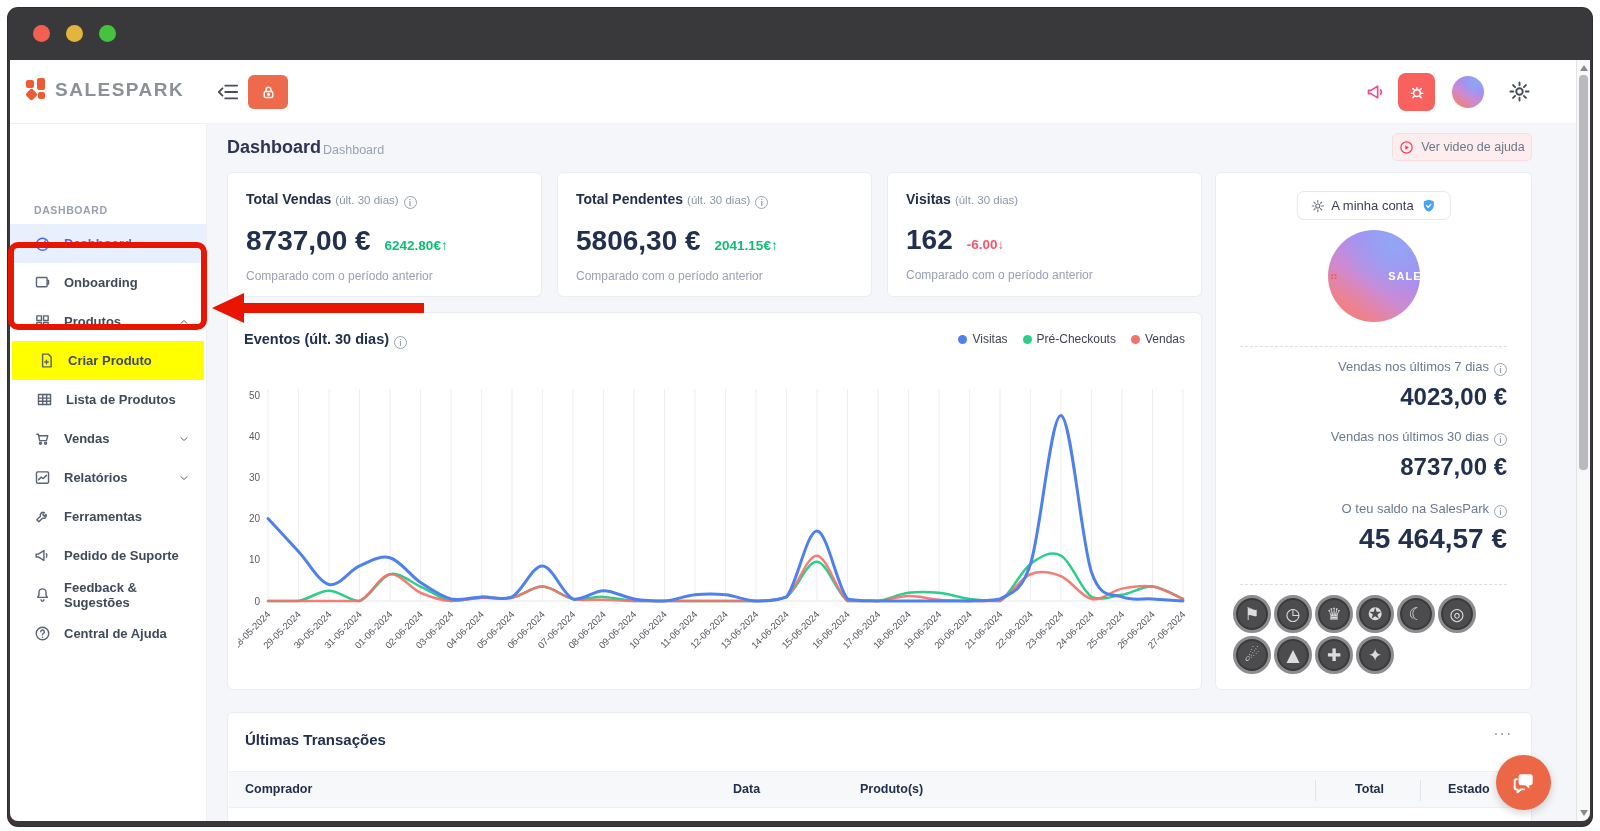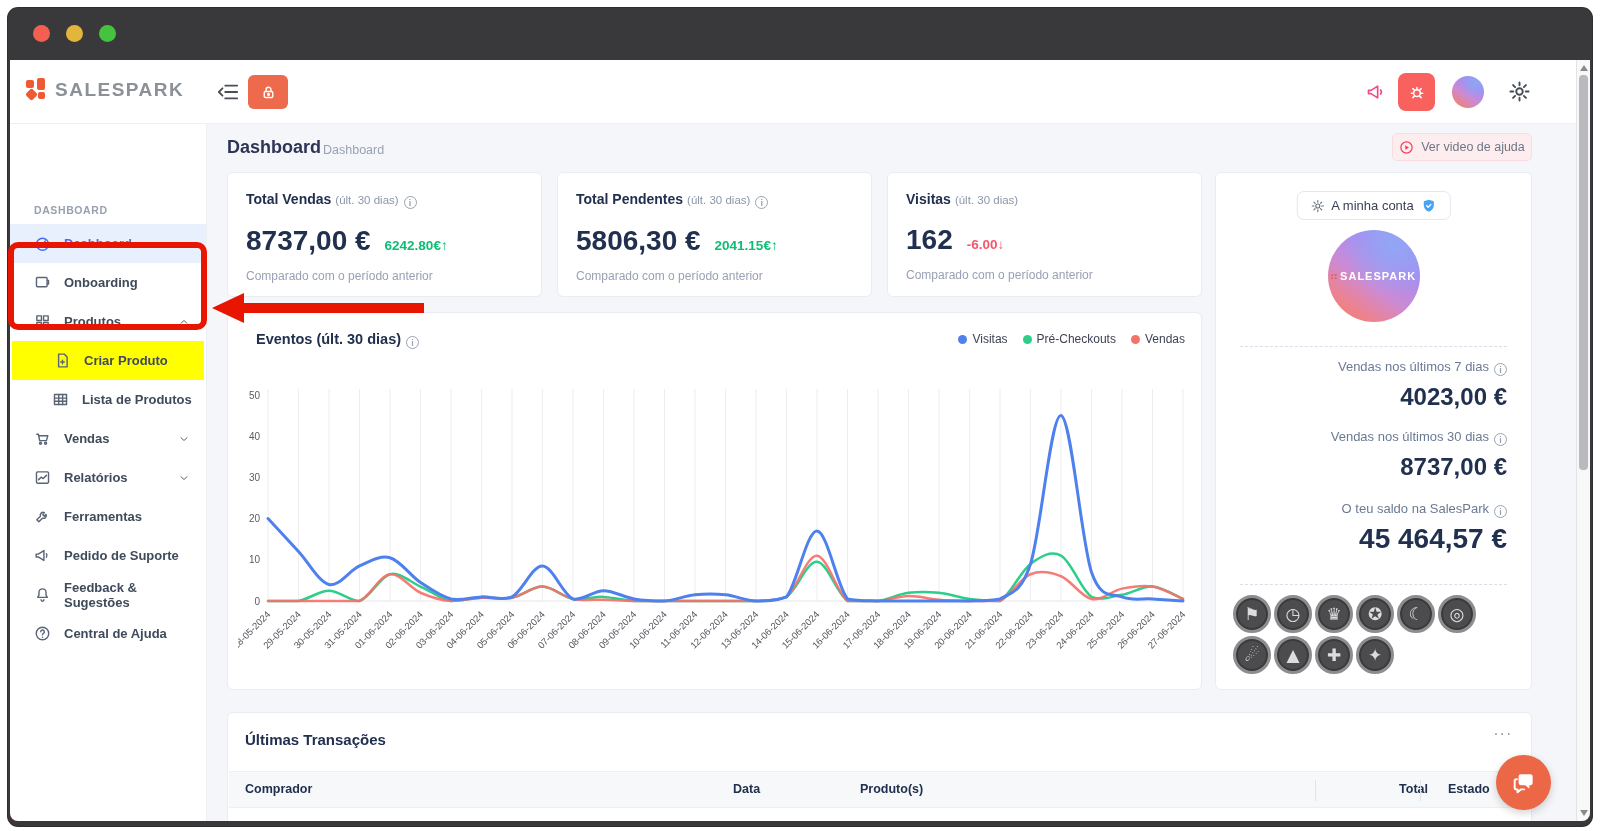--- a/index.html
+++ b/index.html
@@ -42,21 +42,21 @@
   .sb-thumb { position:absolute; left:2px; top:15px; width:9px; height:395px; background:#b9b9be; border-radius:4px; }
 
   
   .sidebar { position:absolute; left:0; top:64px; width:197px; bottom:0; background:#fff; border-right:1px solid #edeff3; z-index:4; }
   .side-section { position:absolute; left:24px; top:80px; font-size:10.5px; font-weight:bold; letter-spacing:.6px; color:#97a1b1; }
   .side-list { position:absolute; left:0; right:0; top:100px; }
   .side-item { position:relative; height:39px; display:flex; align-items:center; padding-left:24px; gap:13px; color:#3f4a5a; font-size:13px; font-weight:600; cursor:pointer; }
   .side-item .s-ic { width:17px; height:17px; flex:0 0 17px; color:#5a6475; }
   .side-item.active { background:#e9f0fd; color:#4170f4; }
   .side-item.active .s-ic { color:#4170f4; }
-  .side-item.child { padding-left:42px; }
+  .side-item.child { padding-left:26px; }
   .side-item.yellow { background:#ffff00; margin:0 2px; }
   .chev { position:absolute; right:16px; width:12px; height:12px; color:#5a6475; }
 
   
   .main { position:absolute; left:197px; top:64px; right:14px; bottom:0; background:#f5f6fa; overflow:hidden; }
   .page-title { position:absolute; left:20px; top:13px; font-size:18px; font-weight:bold; color:#2d3456; }
   .breadcrumb { position:absolute; left:116px; top:19px; font-size:12.5px; color:#98a1b3; }
   .help-btn { position:absolute; left:1185px; top:9px; width:140px; height:28px; background:#fdedef; border:1px solid #f8dce2; border-radius:5px; display:flex; align-items:center; justify-content:center; gap:7px; font-size:12.5px; color:#6f7685; cursor:pointer; }
   .help-btn .p-ic { width:15px; height:15px; color:#f43f5e; }
 
@@ -67,33 +67,33 @@
   .info-i { display:inline-block; width:13px; height:13px; border:1px solid #9aa3b2; border-radius:50%; color:#9aa3b2; font-size:9px; line-height:12px; text-align:center; font-weight:bold; margin-left:5px; vertical-align:-2px; cursor:pointer; }
   .stat-value-row { margin-top:16px; display:flex; align-items:baseline; gap:14px; }
   .stat-value { font-size:28px; font-weight:bold; color:#22304f; }
   .stat-delta { font-size:13.5px; font-weight:bold; }
   .delta-green { color:#0dbd74; }
   .delta-red { color:#f5566b; }
   .stat-sub { margin-top:12px; font-size:12px; color:#98a1b3; }
 
   
   .chart-card { left:20px; top:188px; width:975px; height:378px; }
-  .chart-title { position:absolute; left:16px; top:18px; font-size:14.5px; font-weight:bold; color:#21304e;margin-left:12px; }
+  .chart-title { position:absolute; left:16px; top:18px; font-size:14.5px; font-weight:bold; color:#21304e; }
   .legend { position:absolute; right:16px; top:19px; display:flex; gap:15px; }
   .legend-item { display:flex; align-items:center; gap:5px; font-size:12px; color:#3f4254; cursor:pointer; }
   .legend-dot { width:9px; height:9px; border-radius:50%; }
   .chart-wrap { position:absolute; left:10px; top:50px; width:955px; height:320px; }
 
   
   .acct-panel { left:1008px; top:48px; width:317px; height:518px; }
   .acct-btn { position:absolute; left:50%; transform:translateX(-50%); top:18px; height:29px; padding:0 13px; display:flex; align-items:center; gap:7px; background:#fff; border:1px solid #e2e7f0; border-radius:7px; font-size:13px; color:#3a4256; white-space:nowrap; cursor:pointer; }
   .acct-btn .g-ic { width:14px; height:14px; color:#6b7280; }
   .acct-btn .sh-ic { width:16px; height:16px; }
   .acct-avatar { position:absolute; left:50%; transform:translateX(-50%); top:57px; width:92px; height:92px; border-radius:50%; background:radial-gradient(circle at 70% 18%, #93a6f5 0%, rgba(147,166,245,0) 50%), linear-gradient(215deg,#8f9bf0 5%,#a98df0 32%,#cc8ad4 57%,#ec8292 78%,#ee8073 92%); display:flex; align-items:center; justify-content:center; }
-  .acct-avatar span { color:#fff; font-size:11px; font-weight:bold; letter-spacing:1px; }
+  .acct-avatar span { color:#fff; font-size:11px; font-weight:bold; letter-spacing:1px;margin-left:48px; }
   .acct-avatar b { color:#f05a33; font-size:9px; margin-right:2px; }
   .dash-div { position:absolute; left:24px; right:24px; border-top:1px dashed #d9dee8; }
   .acct-label { position:absolute; right:24px; font-size:13px; color:#6b7a93; }
   .acct-value { position:absolute; right:24px; font-size:24px; font-weight:bold; color:#22304f; }
   .acct-value.big { font-size:28px;text-align:center; }
   .badges-row { position:absolute; left:17px; display:flex; gap:3px; }
   .badge { width:38px; height:38px; border-radius:50%; background:#4c4c4e; border:3px solid #8d8d8f; box-shadow:inset 0 0 0 2px #3a3a3c; display:flex; align-items:center; justify-content:center; color:#dcdcde; font-size:17px; font-family:"DejaVu Sans",sans-serif; }
 
   
   .tx-card { left:20px; top:588px; width:1305px; height:250px; }
@@ -444,21 +444,21 @@
             </div>
         </div>
 
         <div class="card tx-card">
           <div class="tx-title">Últimas Transações</div>
           <div class="tx-dots">...</div>
           <div class="tx-head" id="tx-head">
               <span class="tx-col" style="left:16px;">Comprador</span>
               <span class="tx-col" style="left:504px;">Data</span>
               <span class="tx-col" style="left:631px;">Produto(s)</span>
-              <span class="tx-col" style="left:1122px;width:77px;text-align:right;">Total</span>
+              <span class="tx-col" style="left:1078px;width:77px;text-align:right;">Total</span>
               <span class="tx-col" style="left:1219px;">Estado</span>
               <span class="tx-sep" style="left:1086px"></span>
    <span class="tx-sep" style="left:1191px"></span>
             </div>
         </div>
       </div>
 
     </div>
   </div>
 

